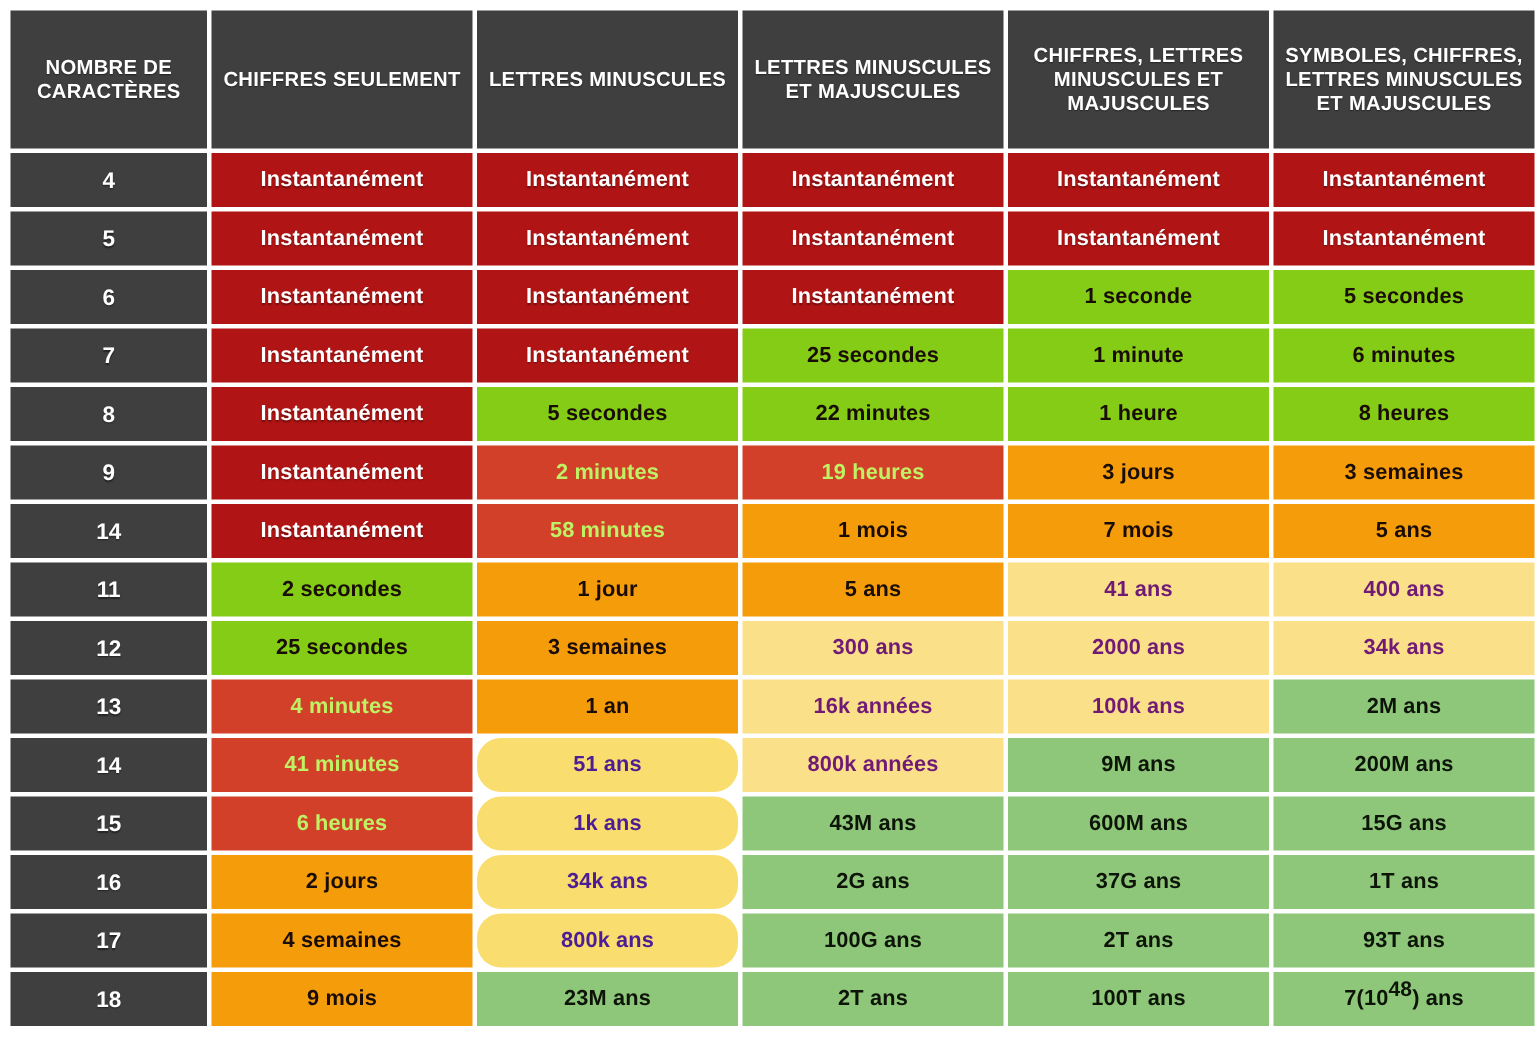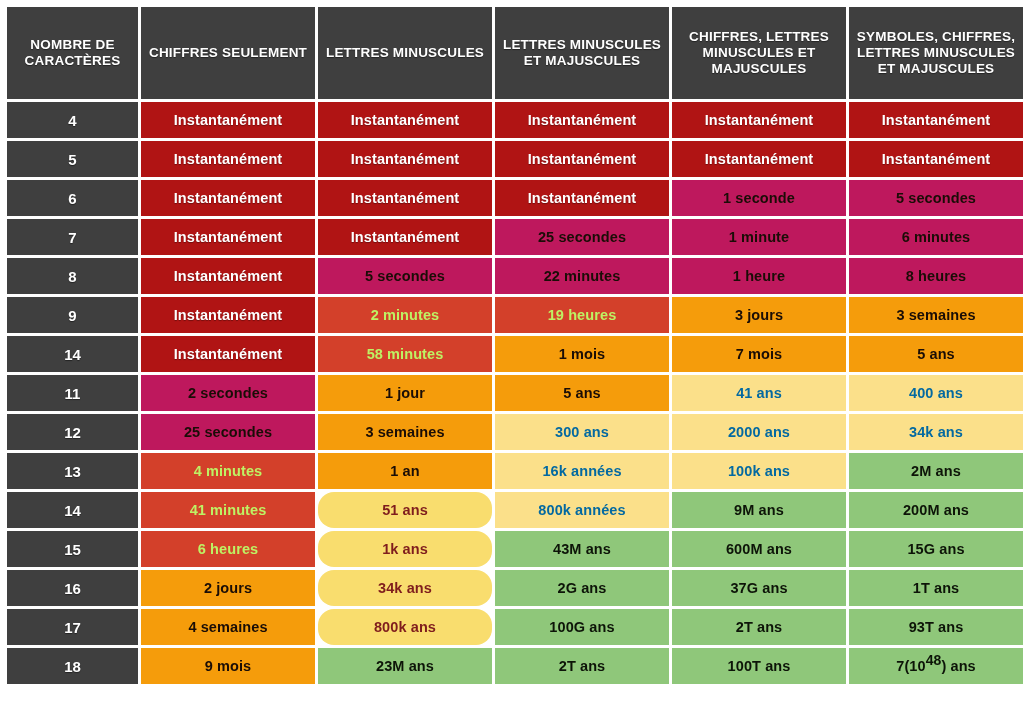--- a/index.html
+++ b/index.html
@@ -57,24 +57,24 @@
     height: 34px;
     text-align: center;
     vertical-align: middle;
     font-size: 14.5px;
     font-weight: bold;
     letter-spacing: 0.1px;
   }
   
   td.sev-darkred   { background: #b01414; color: #ffffff; text-shadow: 0 1px 1px rgba(0,0,0,0.35); }
   td.sev-red       { background: #d3402a; color: #bef264; }
-  td.sev-orangered { background: #be185d; color: #1a0d06; }
+  td.sev-orangered { background: #84cc16; color: #1a0d06; }
   td.sev-orange    { background: #f59c0b; color: #1a0d06; }
-  td.sev-lightyel  { background: #fbe08a; color: #0369a1; }
-  td.sev-yellow    { background: #f9dd6e; color: #7f1d1d; border-radius: 16px; }
+  td.sev-lightyel  { background: #fbe08a; color: #701a75; }
+  td.sev-yellow    { background: #f9dd6e; color: #4c1d95; border-radius: 16px; }
   td.sev-green     { background: #8fc77a; color: #0d1408; margin-left: 23px; }
 
   sup.expo {
     font-size: 14px;
     vertical-align: super;
     line-height: 0;
   }
 </style>
 </head>
 <body>

